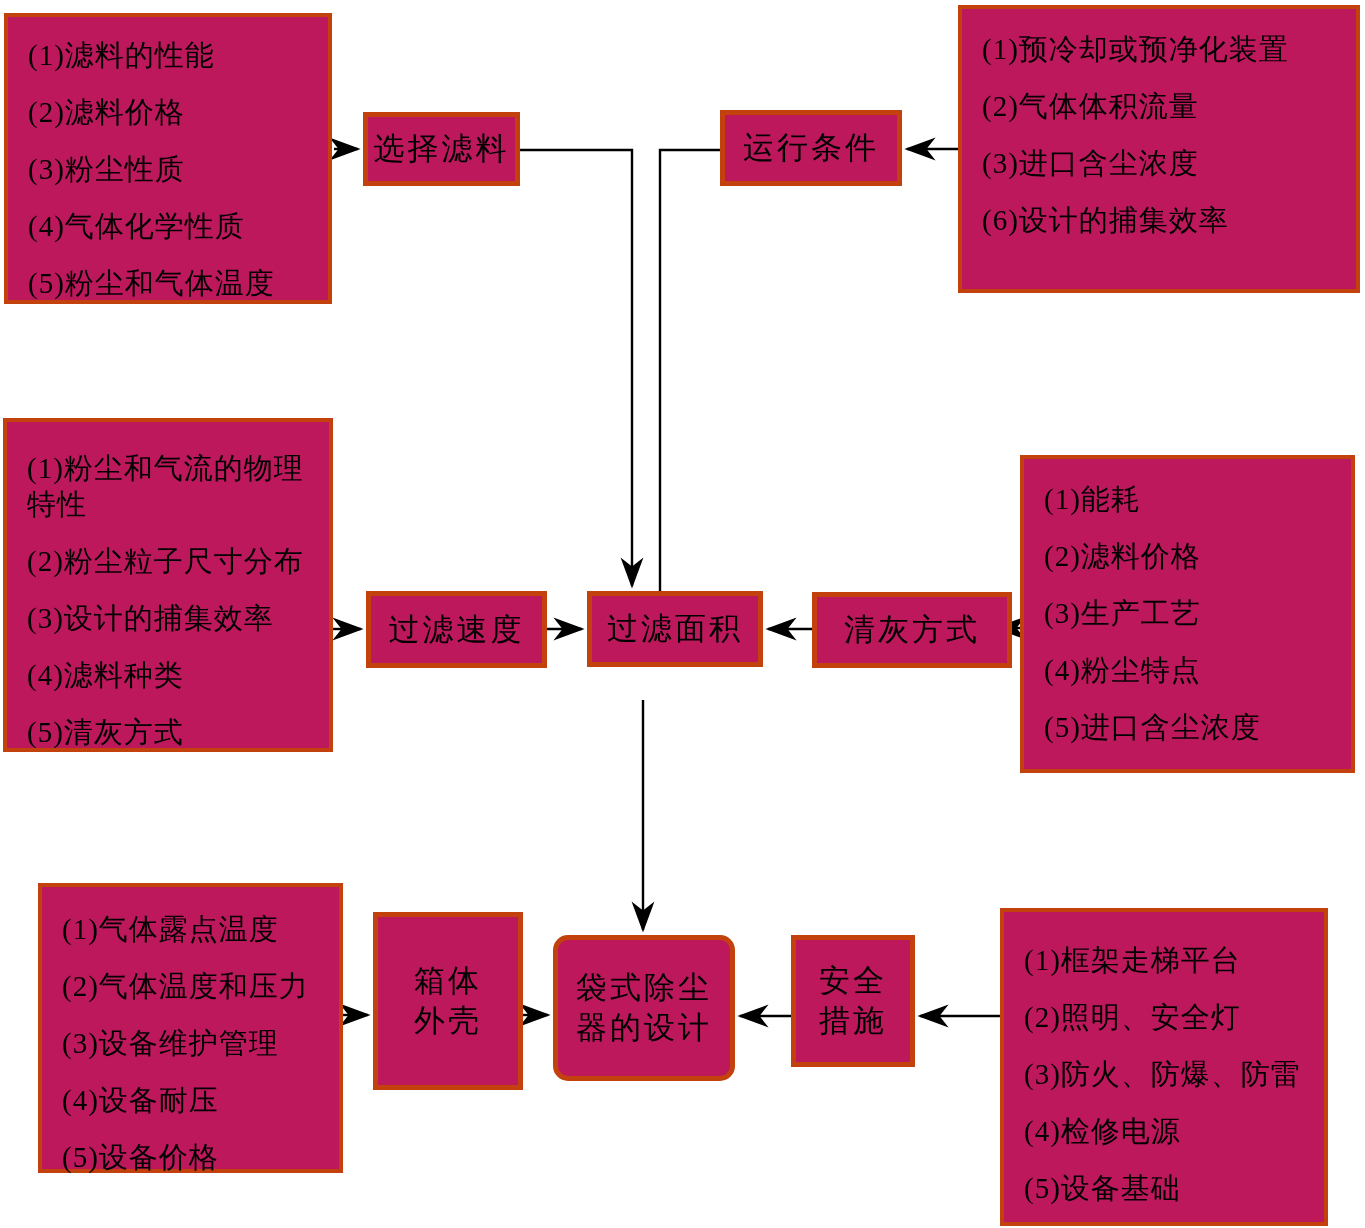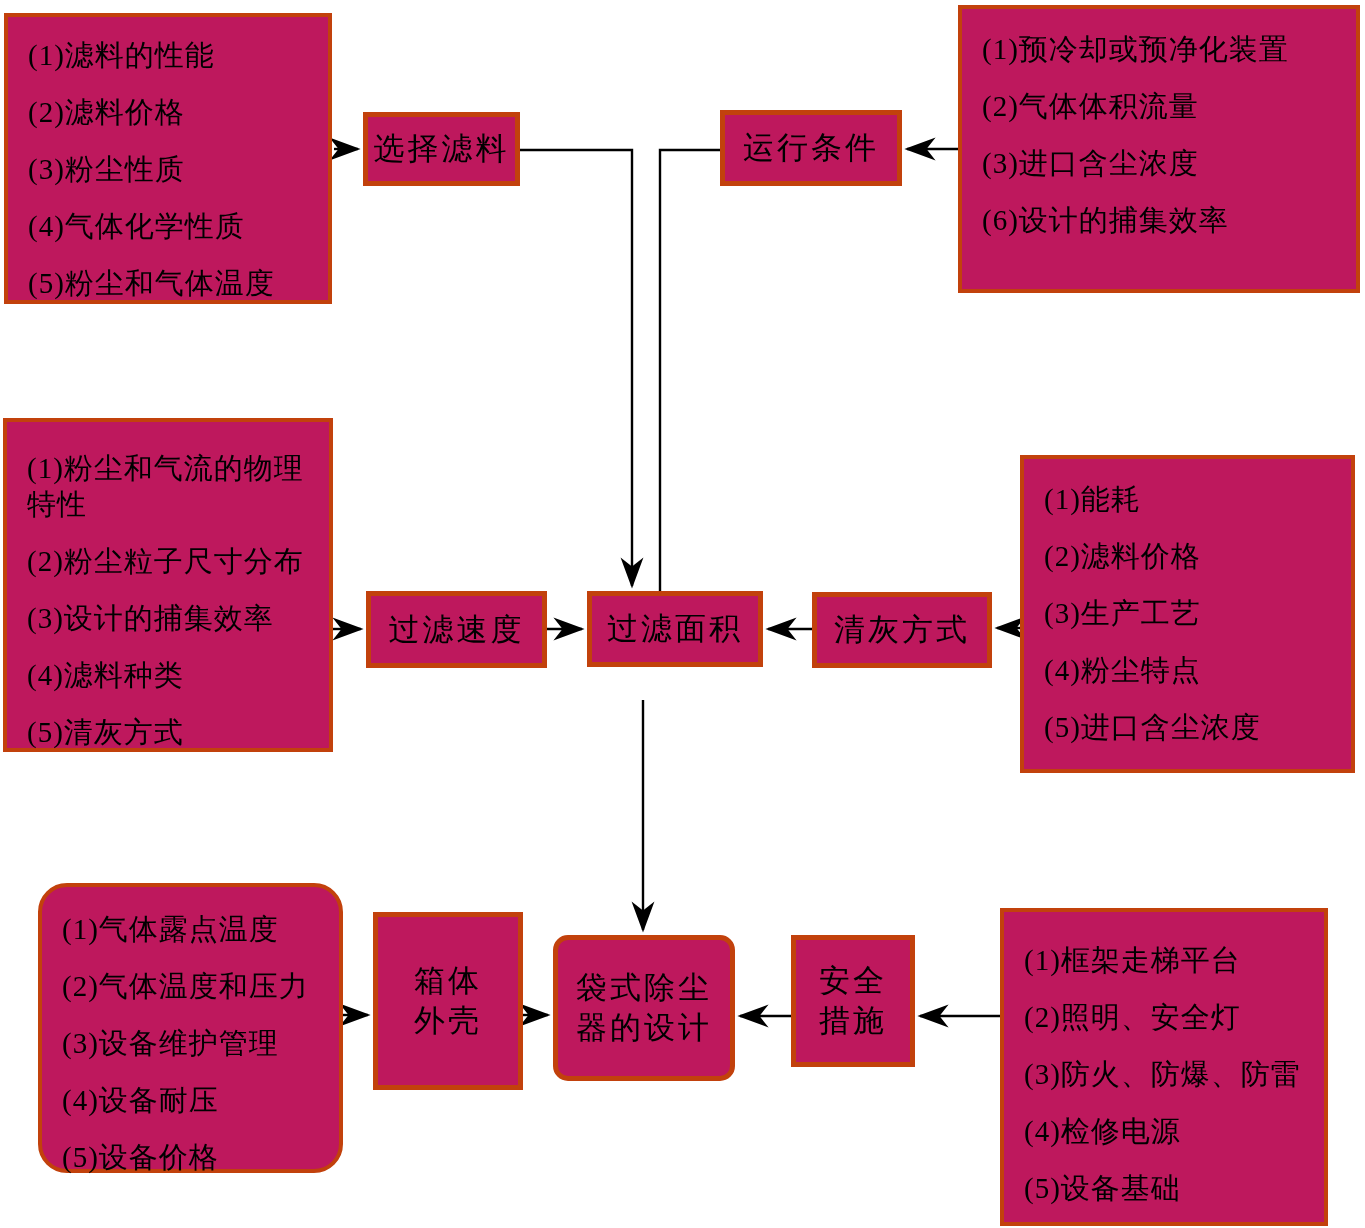--- a/index.html
+++ b/index.html
@@ -119,33 +119,33 @@
   </div>
 
   <div class="box process-box" style="left:366px; top:591px; width:181px; height:77px;">
     <div class="process-label">过滤速度</div>
   </div>
 
   <div class="box process-box" style="left:587px; top:591px; width:176px; height:76px;">
     <div class="process-label">过滤面积</div>
   </div>
 
-  <div class="box process-box" style="left:812px; top:592px; width:180px; height:76px;">
+  <div class="box process-box" style="left:812px; top:592px; width:200px; height:76px;">
     <div class="process-label">清灰方式</div>
   </div>
 
   <div class="box list-box" style="left:1020px; top:455px; width:335px; height:318px; padding-top:22px;">
     <div class="list-item">(1)能耗</div>
     <div class="list-item">(2)滤料价格</div>
     <div class="list-item">(3)生产工艺</div>
     <div class="list-item">(4)粉尘特点</div>
     <div class="list-item">(5)进口含尘浓度</div>
   </div>
 
-  <div class="box list-box" style="left:38px; top:883px; width:305px; height:290px; padding-top:24px;border-radius:29px;">
+  <div class="box list-box" style="left:38px; top:883px; width:305px; height:290px; padding-top:24px;">
     <div class="list-item">(1)气体露点温度</div>
     <div class="list-item">(2)气体温度和压力</div>
     <div class="list-item">(3)设备维护管理</div>
     <div class="list-item">(4)设备耐压</div>
     <div class="list-item">(5)设备价格</div>
   </div>
 
   <div class="box process-box" style="left:373px; top:912px; width:150px; height:178px;">
     <div class="process-label">箱体</div>
     <div class="process-label">外壳</div>

